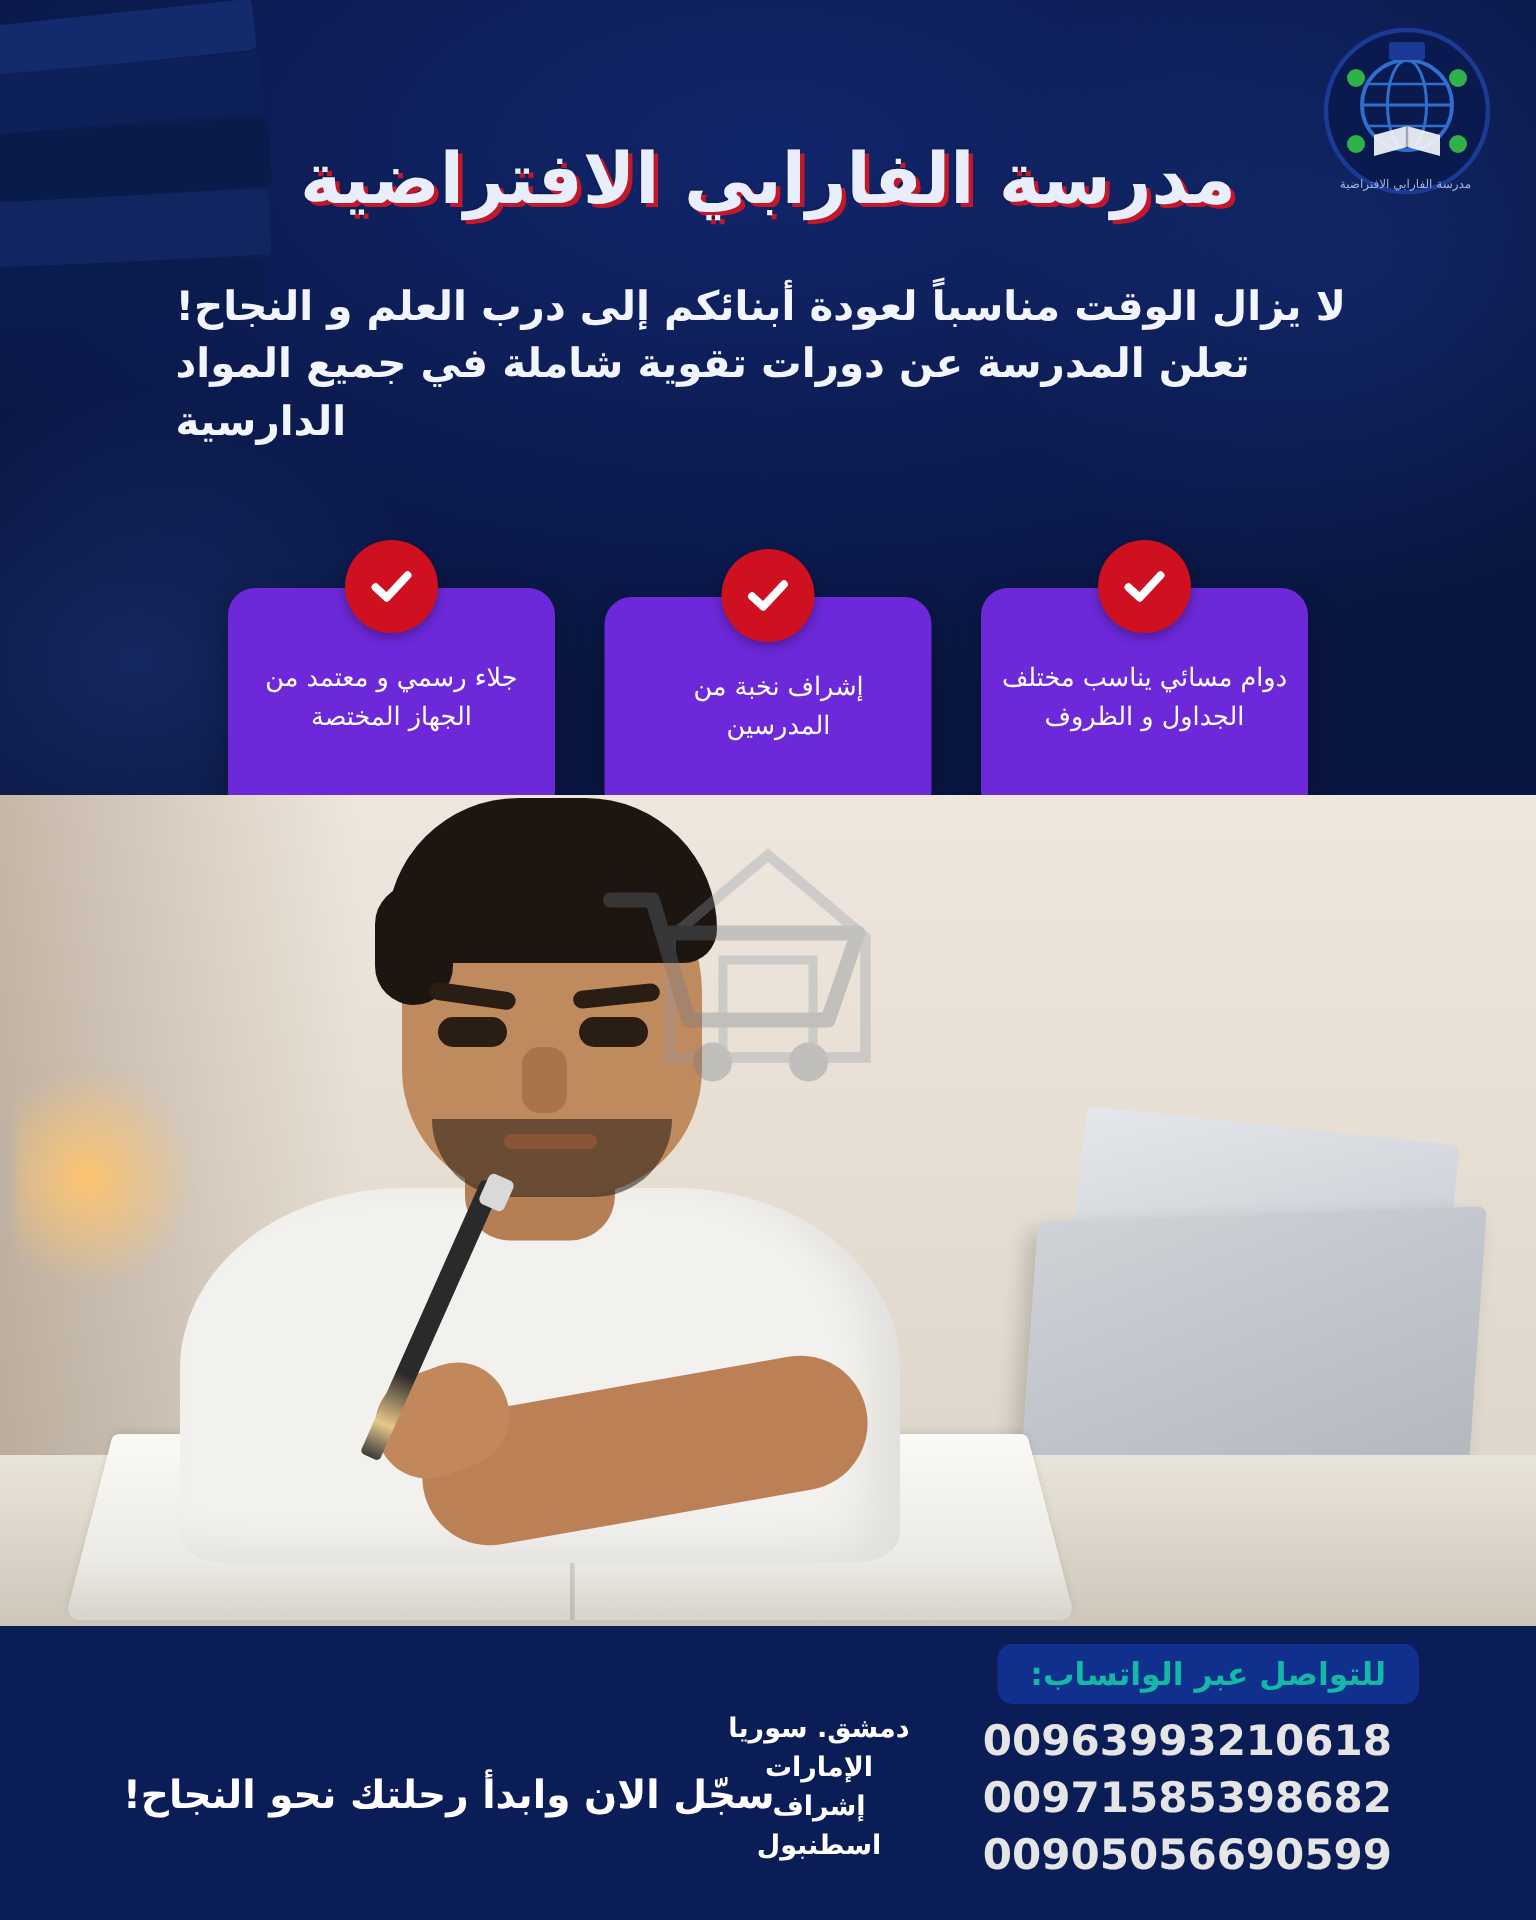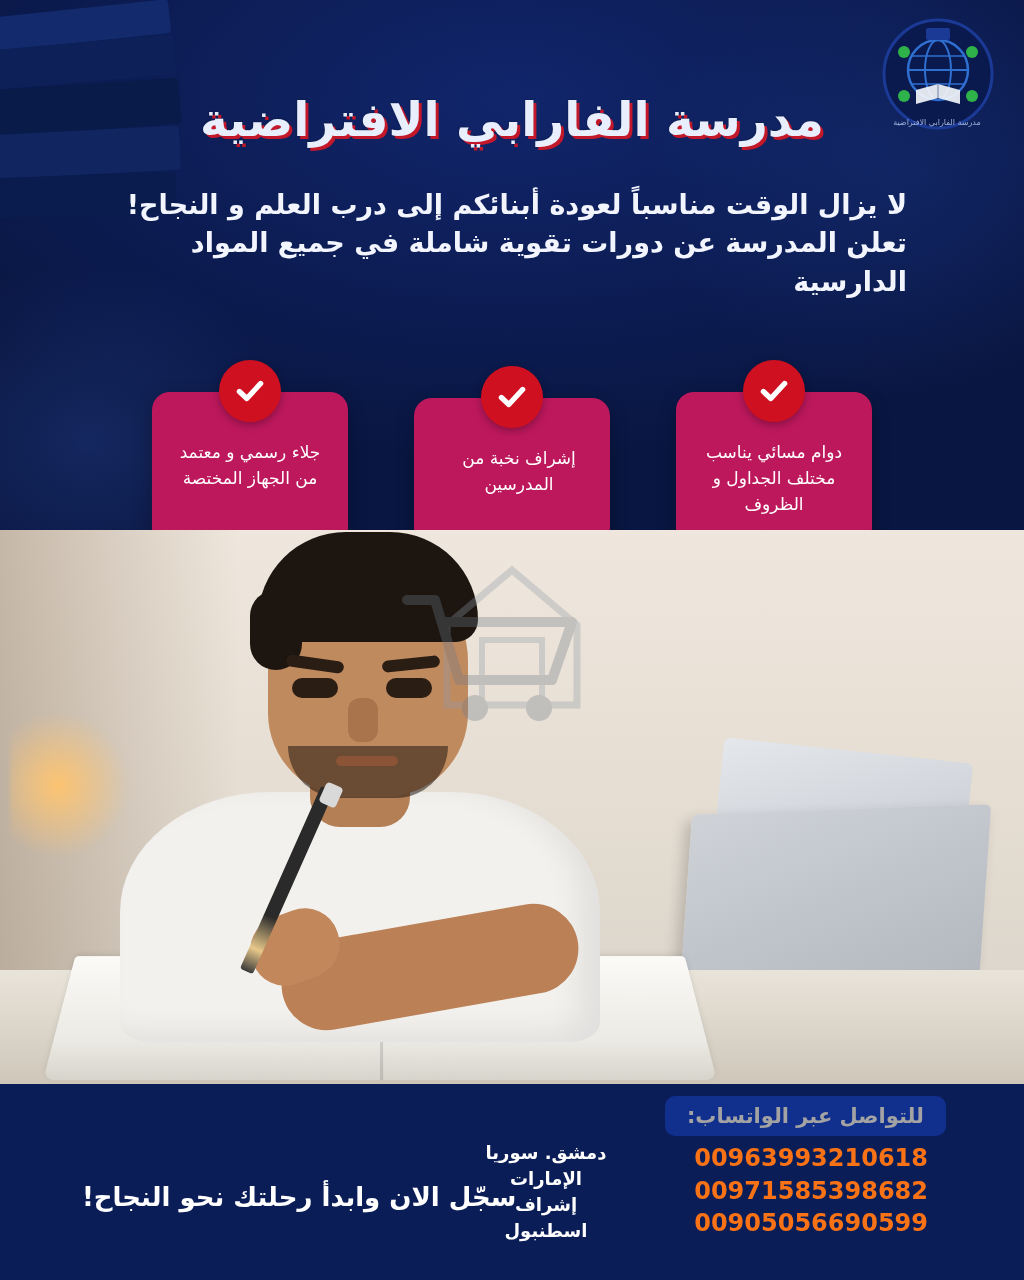--- a/index.html
+++ b/index.html
@@ -68,41 +68,41 @@
     font-weight: bold;
     letter-spacing: 0px;
     text-shadow: 3px 3px 0 #c2182a, 0 0 2px rgba(0,0,0,.4);
   }
 
   .subtitle {
     position: absolute;
     top: 186px; left: 50%;
     transform: translateX(-50%);
     width: 790px;
-    text-align: right;
+    text-align: left;
     color: #f2f5fd;
     font-size: 27px;
     font-weight: bold;
     line-height: 1.42;
   }
 
   
   .cards {
     position: absolute;
     top: 392px; left: 50%;
     transform: translateX(-50%);
     width: 720px;
     display: flex;
     justify-content: space-between;
   }
   .card {
     position: relative;
-    width: 196px;
+    width: 218px;
     min-height: 148px;
-    background: #be185d;
+    background: #6d28d9;
     border-radius: 18px;
     padding: 48px 14px 18px;
     text-align: center;
     color: #ffffff;
     font-size: 17px;
     line-height: 1.52;
     box-shadow: 0 6px 18px rgba(0,0,0,.25);
   }
   .card.mid { margin-top: 6px; padding-left: 28px; }
   .check-badge {
@@ -254,31 +254,31 @@
   .bottom {
     position: absolute;
     left: 0; bottom: 0;
     width: 1024px; height: 196px;
     background: #0b1d56;
   }
   .wa-label {
     position: absolute;
     top: 12px; right: 78px;
     background: #112f8d;
-    color: #a3a3a3;
+    color: #14b8a6;
     font-size: 21px;
     font-weight: bold;
     padding: 8px 22px;
     border-radius: 10px;
   }
   .phones {
     position: absolute;
     top: 58px; right: 96px;
-    color: #f97316;
-    font-size: 24px;
+    color: #e5e5e5;
+    font-size: 28px;
     line-height: 1.36;
     font-weight: bold;
     direction: ltr;
     text-align: center;
   }
   .cities {
     position: absolute;
     top: 56px; right: 388px;
     color: #ffffff;
     font-size: 18px;

